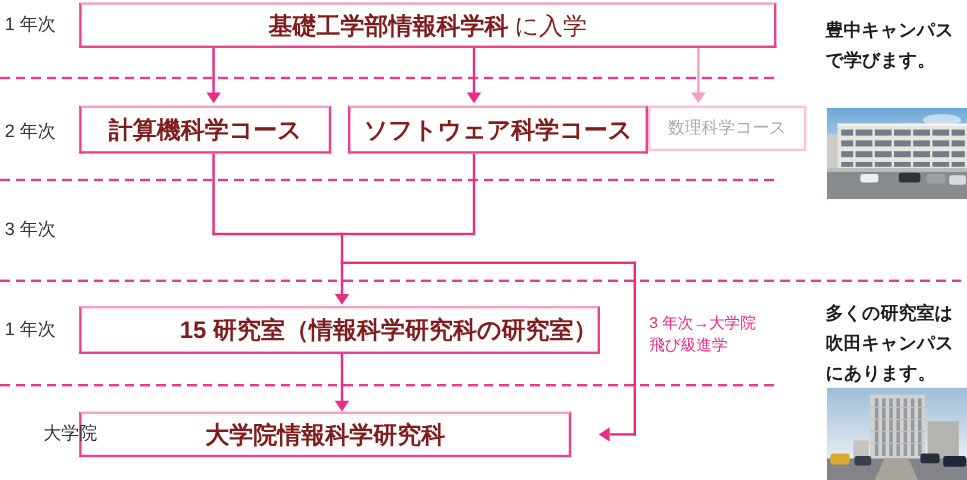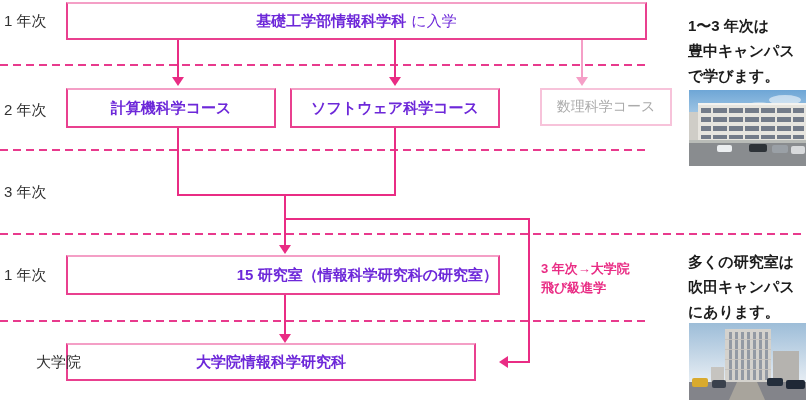--- a/index.html
+++ b/index.html
@@ -4,42 +4,42 @@
 <style>
   html,body{margin:0;padding:0;background:#fff;}
   #stage{
     position:relative;width:806px;height:400px;background:#ffffff;overflow:hidden;
     font-family:"Liberation Sans","DejaVu Sans",sans-serif;
   }
   
   .fbox{
     position:absolute;background:#fff;border:2px solid #e9408f;border-top-color:#f49fc6;
     box-sizing:border-box;display:flex;align-items:center;justify-content:center;
-    font-weight:bold;font-size:15px;color:#6d28d9;white-space:nowrap;
+    font-weight:bold;font-size:20px;color:#7f1d1d;white-space:nowrap;
   }
   .fbox .suffix{font-weight:normal;margin-left:5px;}
   .fbox.faded{border-color:#f7c3da;color:#ababab;font-weight:normal;font-size:14px;}
   
   .vline{position:absolute;width:2px;background:#e92c84;}
   .hline{position:absolute;height:2px;background:#e92c84;}
   .vline.faded,.hline.faded{background:#f59fc7;}
   
   .arr-down{position:absolute;width:0;height:0;
     border-left:6px solid transparent;border-right:6px solid transparent;border-top:9px solid #e92c84;}
   .arr-down.faded{border-top-color:#f59fc7;}
   .arr-left{position:absolute;width:0;height:0;
     border-top:6px solid transparent;border-bottom:6px solid transparent;border-right:9px solid #e92c84;}
   
   .dashline{position:absolute;height:2px;
     background:repeating-linear-gradient(90deg,#e83a8d 0,#e83a8d 8px,transparent 8px,transparent 13px);}
   
   .year{position:absolute;left:4px;font-size:15px;line-height:18px;color:#333;white-space:nowrap;}
   
   .note{position:absolute;left:688px;font-size:15px;font-weight:bold;line-height:25px;color:#1c1c1c;white-space:nowrap;}
-  .pinknote{position:absolute;left:541px;font-size:13px;font-weight:bold;line-height:19px;color:#e92c84;white-space:nowrap;}
+  .pinknote{position:absolute;left:541px;font-size:13px;font-weight:normal;line-height:19px;color:#e92c84;white-space:nowrap;}
   .photo{position:absolute;display:block;}
 </style>
 </head>
 <body>
 
 <div id="stage">
 
   <div class="dashline" style="top:64px;left:0;width:647px;"></div>
   <div class="dashline" style="top:149px;left:0;width:647px;"></div>
   <div class="dashline" style="top:233px;left:0;width:806px;"></div>
@@ -62,21 +62,21 @@
 
   <div class="fbox" style="left:66px;top:2px;width:581px;height:38px;">
     <span>基礎工学部情報科学科</span>
     <span class="suffix">に入学</span>
   </div>
 
   <div class="fbox" style="left:66px;top:88px;width:210px;height:40px;align-items:center;">
     <span>計算機科学コース</span>
   </div>
 
-  <div class="fbox" style="left:290px;top:88px;width:210px;height:40px;">
+  <div class="fbox" style="left:290px;top:88px;width:250px;height:40px;">
     <span>ソフトウェア科学コース</span>
   </div>
 
   <div class="fbox faded" style="left:516px;top:88px;width:132px;height:38px;margin-left:24px;">
     <span>数理科学コース</span>
   </div>
 
   <div class="fbox" style="left:66px;top:255px;width:434px;height:40px;justify-content:flex-end;">
     <span>15 研究室（情報科学研究科の研究室）</span>
   </div>
@@ -97,21 +97,20 @@
   <div class="year" style="top:183px;">3 年次</div>
   <div class="year" style="top:266px;">1 年次</div>
   <div class="year" style="top:353px;margin-left:32px;">大学院</div>
 
   <div class="pinknote" style="top:259px;">
     <div>3 年次→大学院</div>
     <div>飛び級進学</div>
   </div>
 
   <div class="note" style="top:13px;">
-    <div>1〜3 年次は</div>
     <div>豊中キャンパス</div>
     <div>で学びます。</div>
   </div>
 
   <div class="note" style="top:249px;">
     <div>多くの研究室は</div>
     <div>吹田キャンパス</div>
     <div>にあります。</div>
   </div>
 

